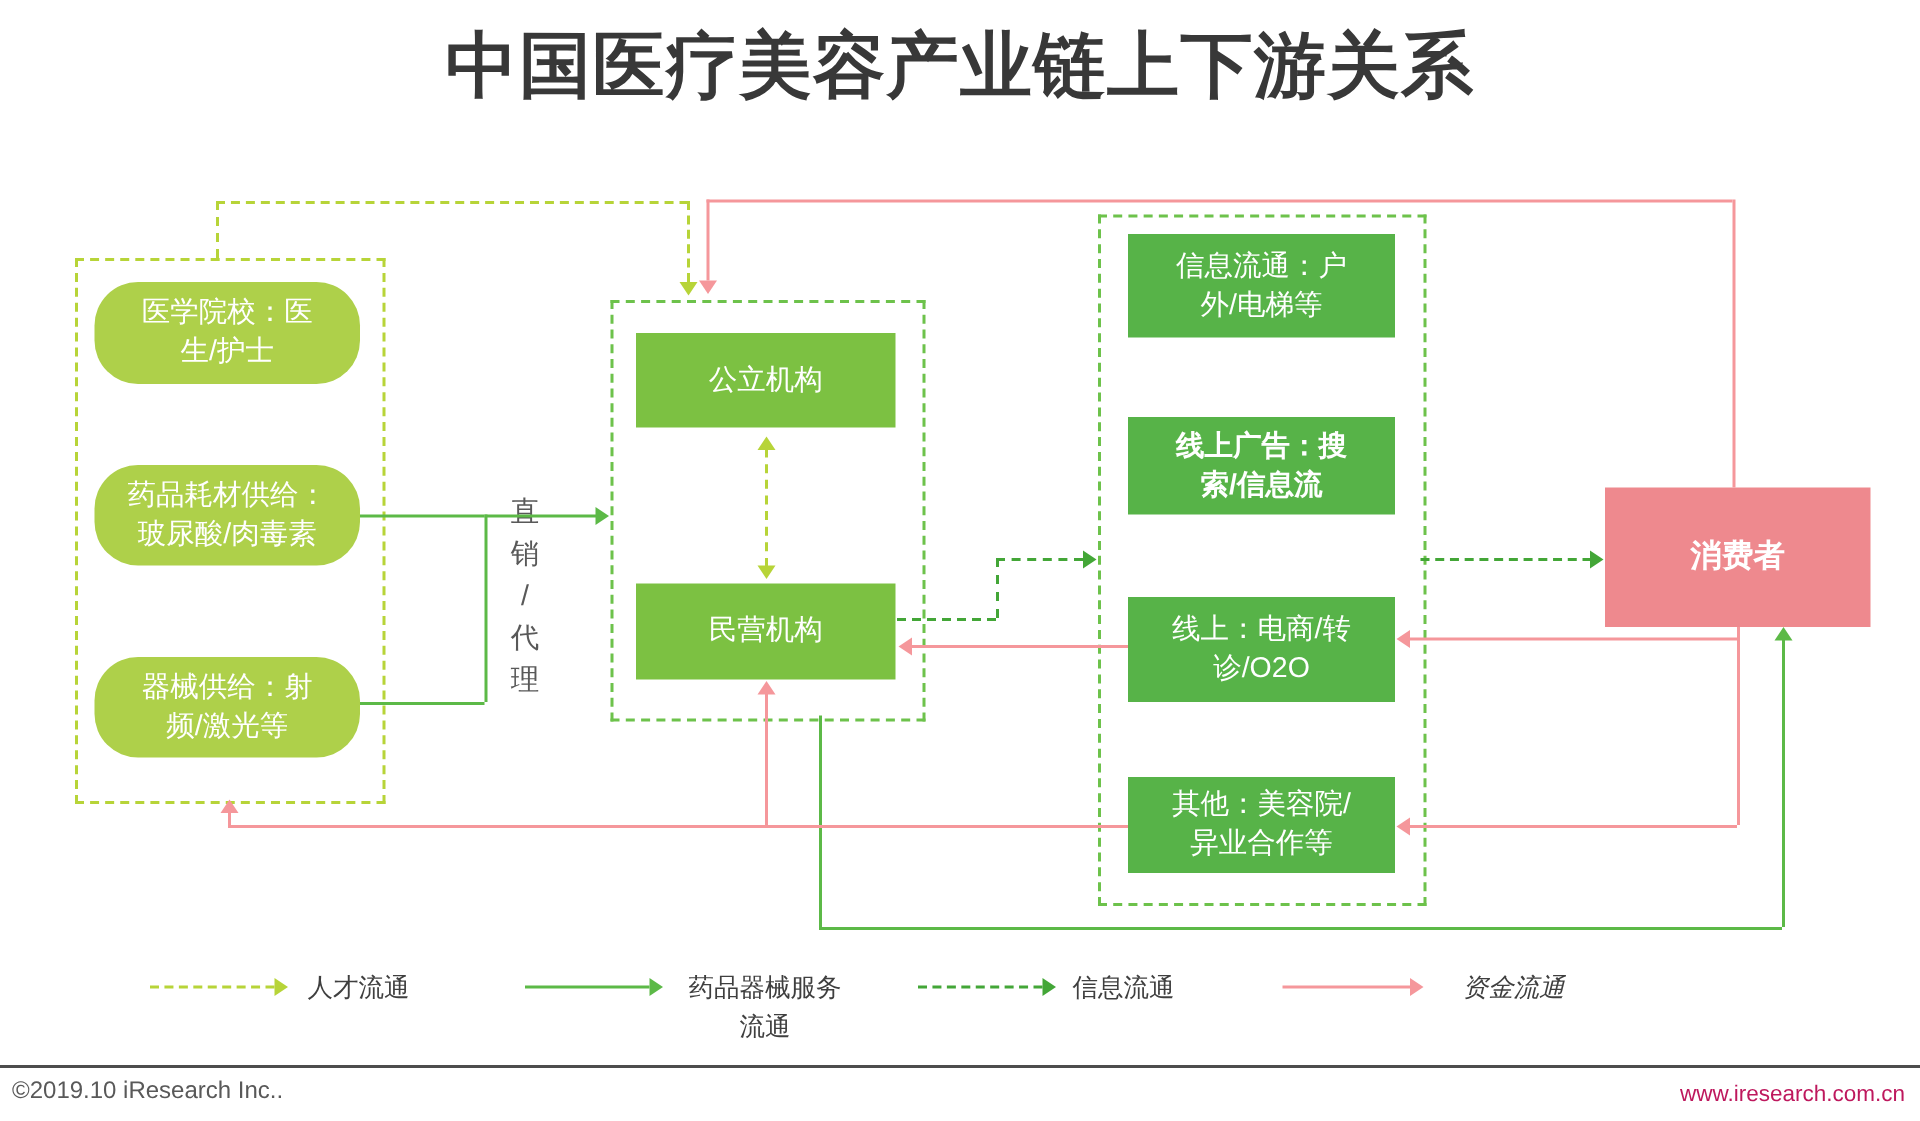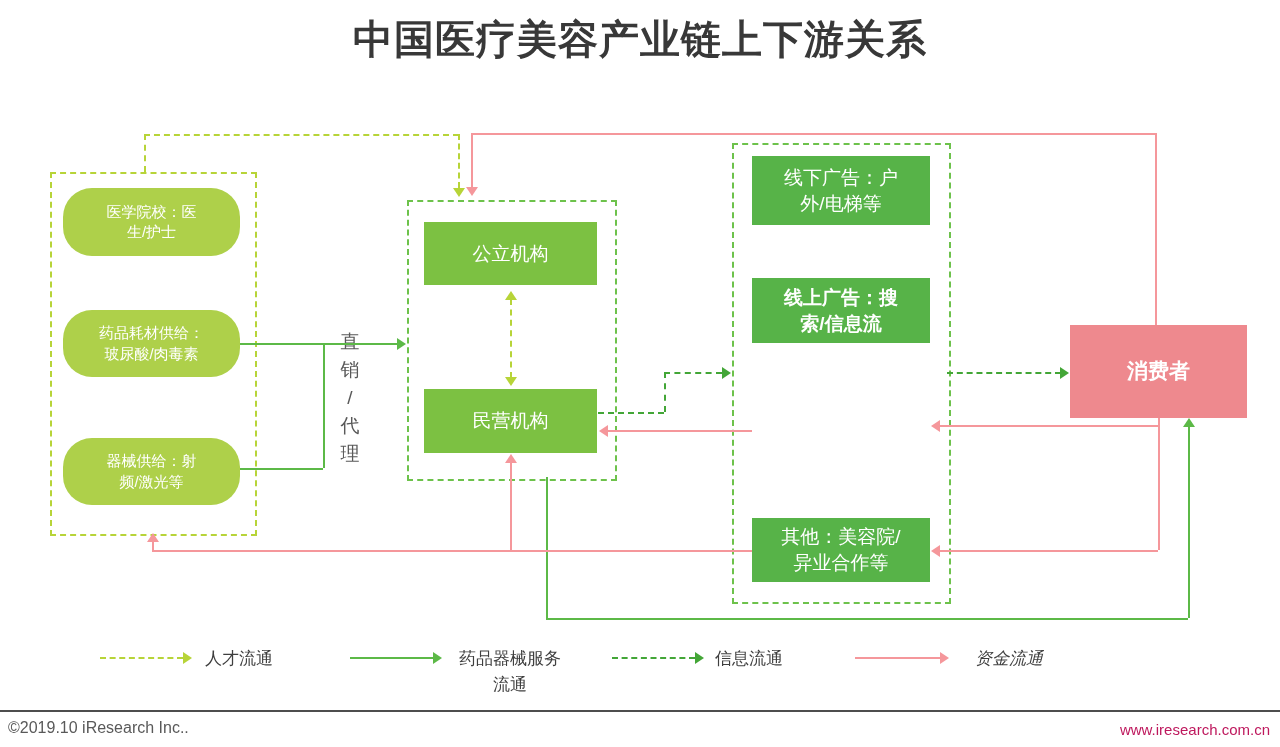--- a/index.html
+++ b/index.html
@@ -1,25 +1,25 @@
 <!DOCTYPE html>
 <html><head>
 <meta charset="utf-8">
 <style>
   html,body{margin:0;padding:0;background:#fff;}
   body{font-family:"Liberation Sans","DejaVu Sans",sans-serif;}
   .stage{position:relative;width:1280px;height:747px;background:#fff;overflow:hidden;}
 
   .title{position:absolute;left:0;right:0;top:12px;text-align:center;
-         font-size:40px;font-weight:bold;color:#383838;letter-spacing:1px;}
+         font-size:48px;font-weight:bold;color:#383838;letter-spacing:1px;}
 
   
   .node{position:absolute;display:flex;align-items:center;justify-content:center;
         color:#fff;text-align:center;white-space:pre-line;line-height:1.35;}
-  .up-box{background:#aed04a;font-size:15px;border-radius:29px;}
+  .up-box{background:#aed04a;font-size:19px;border-radius:29px;}
   .inst-box{background:#7cc142;font-size:19px;}
   .mk-box{background:#57b348;font-size:19px;}
   .consumer-box{background:#ee898e;font-size:21px;font-weight:bold;}
 
   
   .group{position:absolute;border:2px dashed;}
   .g-up{border-color:#b7d438;}
   .g-green{border-color:#6dc24b;}
 
   
@@ -71,24 +71,26 @@
 
   <div class="channel">直
 销
 /
 代
 理</div>
 
   <div class="node inst-box" style="left:424px;top:222px;width:173px;height:63px;">公立机构</div>
   <div class="node inst-box" style="left:424px;top:389px;width:173px;height:64px;">民营机构</div>
 
-  <div class="node mk-box" style="left:752px;top:156px;width:178px;height:69px;">线下广告：户
+  <div class="node mk-box" style="left:752px;top:156px;width:178px;height:69px;">信息流通：户
 外/电梯等</div>
   <div class="node mk-box" style="left:752px;top:278px;width:178px;height:65px;font-weight:bold;">线上广告：搜
 索/信息流</div>
+  <div class="node mk-box" style="left:752px;top:398px;width:178px;height:70px;">线上：电商/转
+诊/O2O</div>
   <div class="node consumer-box" style="left:1070px;top:325px;width:177px;height:93px;">消费者</div>
 
   <div class="node mk-box" style="left:752px;top:518px;width:178px;height:64px;">其他：美容院/
 异业合作等</div>
 
   <div class="v d c-t" style="left:144px;top:134px;height:38px;"></div>
   <div class="h d c-t" style="left:144px;top:134px;width:315px;"></div>
   <div class="v d c-t" style="left:458px;top:134px;height:54px;"></div>
   <div class="ar dn c-t" style="left:453px;top:188px;"></div>
   <div class="ar up c-t" style="left:505px;top:291px;"></div>

